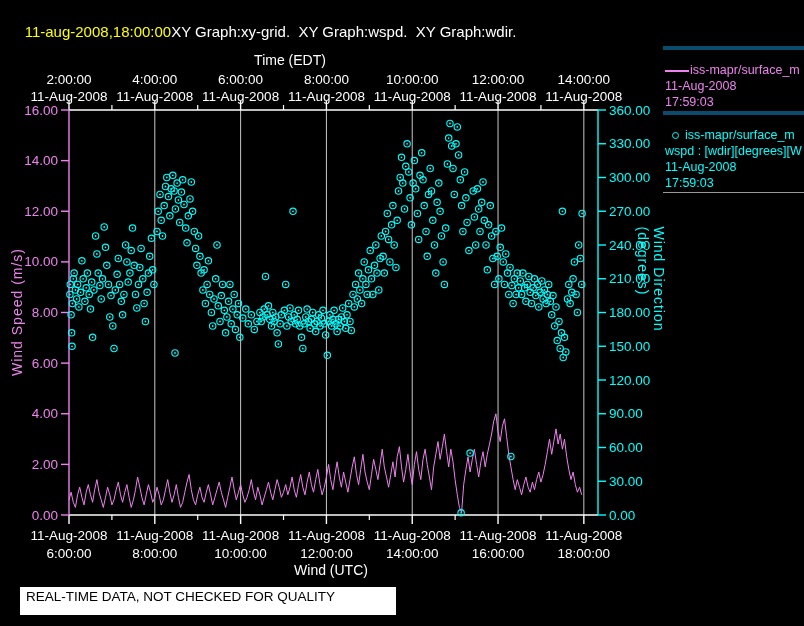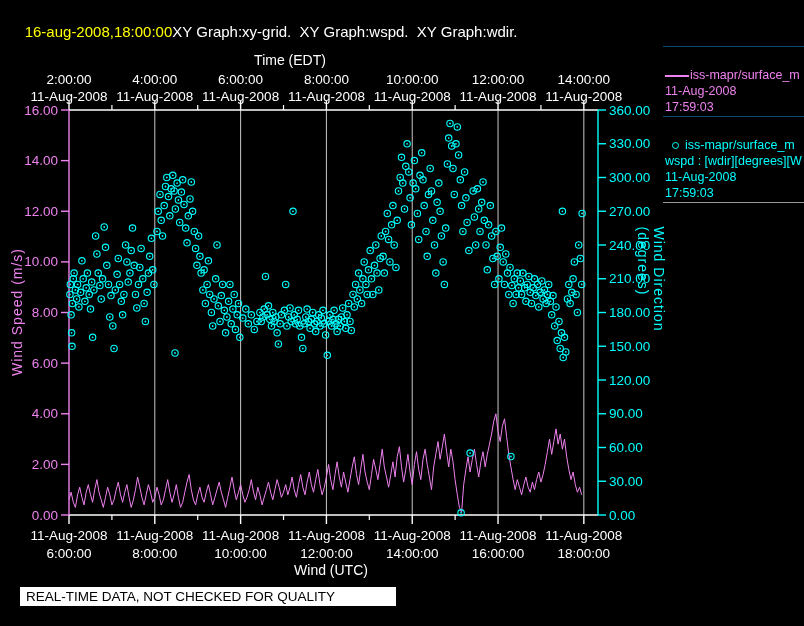--- a/index.html
+++ b/index.html
@@ -11,31 +11,31 @@
   .titlebar{position:absolute;left:8px;top:6px;white-space:pre;font-size:15px;}
   .title-time{color:#FFFF00;}
   .title-rest{color:#FFFFFF;}
 
   .axis-title{position:absolute;color:#FFFFFF;font-size:14px;}
   .axis-title.h{transform:translate(-50%,-50%);}
   .axis-title.vleft{color:#EE82EE;transform:translate(-50%,-50%) rotate(-90deg);letter-spacing:1px;}
   .axis-title.vright{color:#00FFFF;transform:translate(-50%,-50%) rotate(90deg);letter-spacing:1px;}
 
   .legend{position:absolute;left:663px;top:46px;width:141px;overflow:hidden;}
-  .legend-entry{border-top:1px solid #0c4a6e;padding:20px 0 1px 2px;}
+  .legend-entry{border-top:4px solid #0c4a6e;padding:12px 0 1px 2px;}
   .legend-entry:last-child{border-bottom:1px solid #9a9a9a;}
   .legend-entry .lg-line{white-space:nowrap;line-height:16px;font-size:12.5px;}
   .legend-entry.speed{color:#EE82EE;}
   .legend-entry.dir{color:#00FFFF;}
   .marker-line{display:inline-block;width:24px;height:2px;background:#EE82EE;
                vertical-align:middle;margin-right:1px;}
   .marker-circle{display:inline-block;width:5px;height:5px;border:1.5px solid #00FFFF;
                  border-radius:50%;vertical-align:middle;margin:0 6px 0 7px;}
 
-  .statusbar{position:absolute;left:20px;top:587px;width:370px;height:19px;
+  .statusbar{position:absolute;left:20px;top:587px;width:370px;height:28px;
              background:#FFFFFF;color:#000000;font-size:13.5px;line-height:19px;
              padding-left:6px;white-space:nowrap;}
 </style>
 </head>
 <body>
 
 <div id="stage">
 
   <svg id="chart" width="804" height="626">
       <g>
@@ -875,21 +875,21 @@
         <circle cx="580.4" cy="258.5" r="3.2" fill="none" stroke="#00FFFF" stroke-width="1.1"></circle>
         <circle cx="580.4" cy="258.5" r="0.9" fill="#00FFFF"></circle>
         <circle cx="581.7" cy="284.4" r="3.2" fill="none" stroke="#00FFFF" stroke-width="1.1"></circle>
         <circle cx="581.7" cy="284.4" r="0.9" fill="#00FFFF"></circle>
         <circle cx="582.1" cy="213.5" r="3.2" fill="none" stroke="#00FFFF" stroke-width="1.1"></circle>
         <circle cx="582.1" cy="213.5" r="0.9" fill="#00FFFF"></circle>
       </g>
     </svg>
 
   <div class="titlebar">
-    <span class="title-time">16-aug-2008,18:00:00</span><span class="title-rest">XY Graph:xy-grid.  XY Graph:wspd.  XY Graph:wdir.</span>
+    <span class="title-time">11-aug-2008,18:00:00</span><span class="title-rest">XY Graph:xy-grid.  XY Graph:wspd.  XY Graph:wdir.</span>
   </div>
 
   <div class="axis-title h" style="left:290px;top:60px;">Time (EDT)</div>
   <div class="axis-title h" style="left:331px;top:570px;">Wind (UTC)</div>
   <div class="axis-title vleft" style="left:17px;top:312px;">Wind Speed (m/s)</div>
   <div class="axis-title vright" style="left:651px;top:303px;">Wind Direction (degrees)</div>
 
   <div class="legend">
     <div class="legend-entry speed">
       <div class="lg-line"><span class="marker-line"></span><span>iss-mapr/surface_m</span></div>

